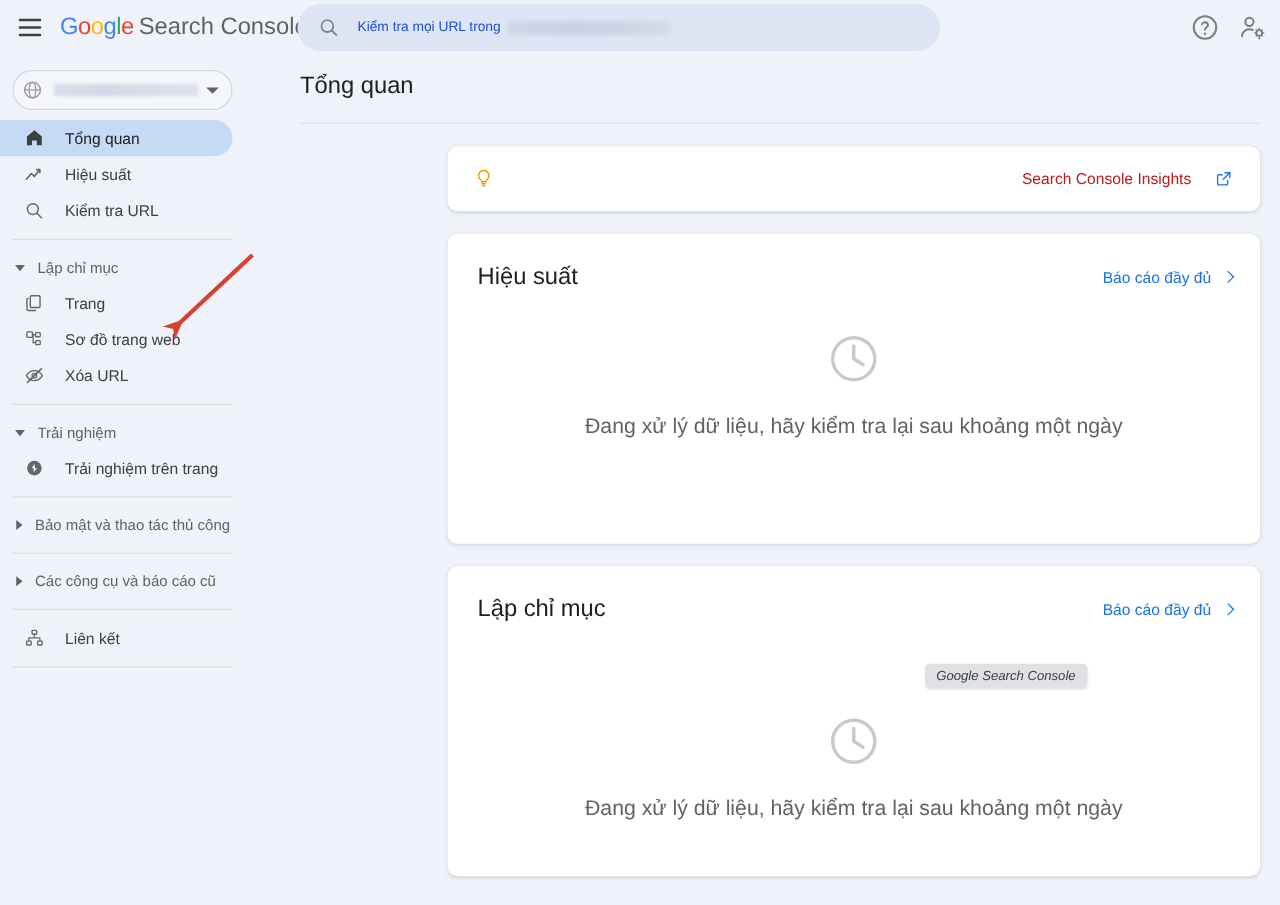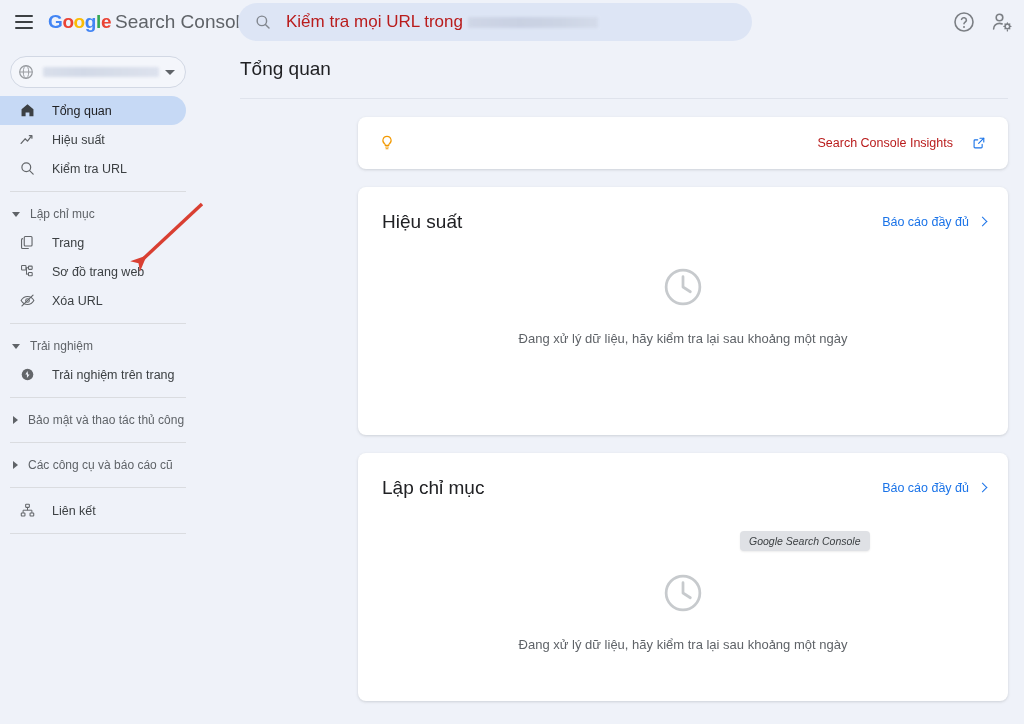--- a/index.html
+++ b/index.html
@@ -51,21 +51,21 @@
   }
 
   .brand {
     font-size: 19px;
     letter-spacing: 0px;
     white-space: nowrap;
     color: #5f6368;
     font-weight: 400;
     flex: 0 0 auto;
   }
-  .brand .g-logo { font-weight: 700; letter-spacing: -0.4px; }
+  .brand .g-logo { font-weight: 400; letter-spacing: -0.4px; }
   .brand .g-logo .b { color: #4285f4; }
   .brand .g-logo .r { color: #ea4335; }
   .brand .g-logo .y { color: #fbbc05; }
   .brand .g-logo .g { color: #34a853; }
   .brand .sc { color: #5f6368; margin-left: 4px; }
 
   .searchbar {
     position: absolute;
     left: 238px;
     top: 3px;
@@ -78,22 +78,22 @@
     padding: 0 16px;
     cursor: text;
   }
   .searchbar .s-icon {
     width: 18px; height: 18px;
     flex: 0 0 auto;
     margin-right: 14px;
     opacity: 0.72;
   }
   .searchbar .s-text {
-    font-size: 17px;
-    color: #b91c1c;
+    font-size: 11px;
+    color: #1d4ed8;
     white-space: nowrap;
   }
   .redacted {
     display: inline-block;
     height: 11px;
     width: 130px;
     margin-left: 5px;
     vertical-align: -1px;
     border-radius: 2px;
     background: linear-gradient(90deg,#cfd6e6,#c8d0e2 40%,#ccd4e4 70%,#d4dbea);
@@ -310,21 +310,21 @@
     position: absolute;
     left: 0; right: 0;
     top: 78px;
     display: flex;
     flex-direction: column;
     align-items: center;
   }
   .empty-state .clock { width: 44px; height: 44px; opacity: 0.55; }
   .empty-state .etxt {
     margin-top: 22px;
-    font-size: 13px;
+    font-size: 17px;
     color: #5f6368;
   }
 
   
   .tooltip-chip {
     position: absolute;
     left: 382px;
     top: 78px;
     background: #dfe1e5;
     color: #3c4043;

